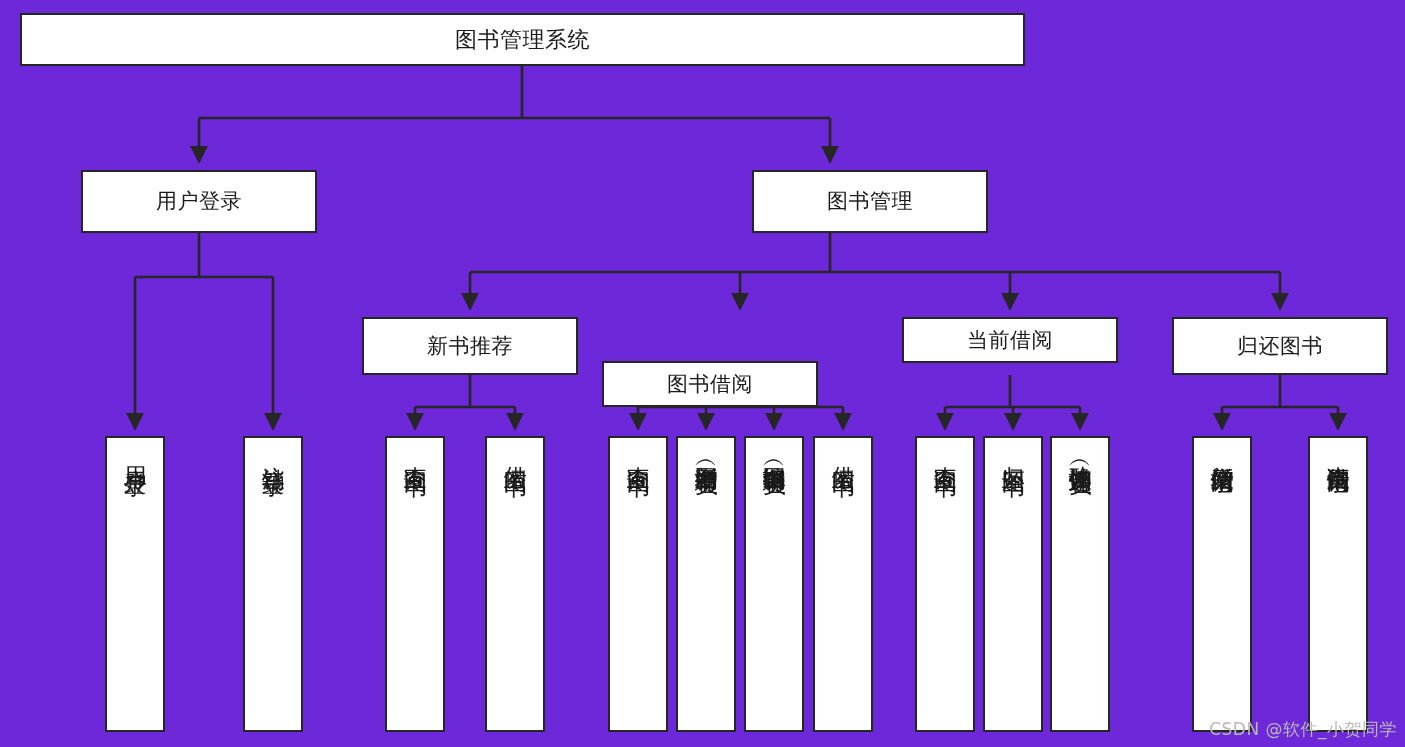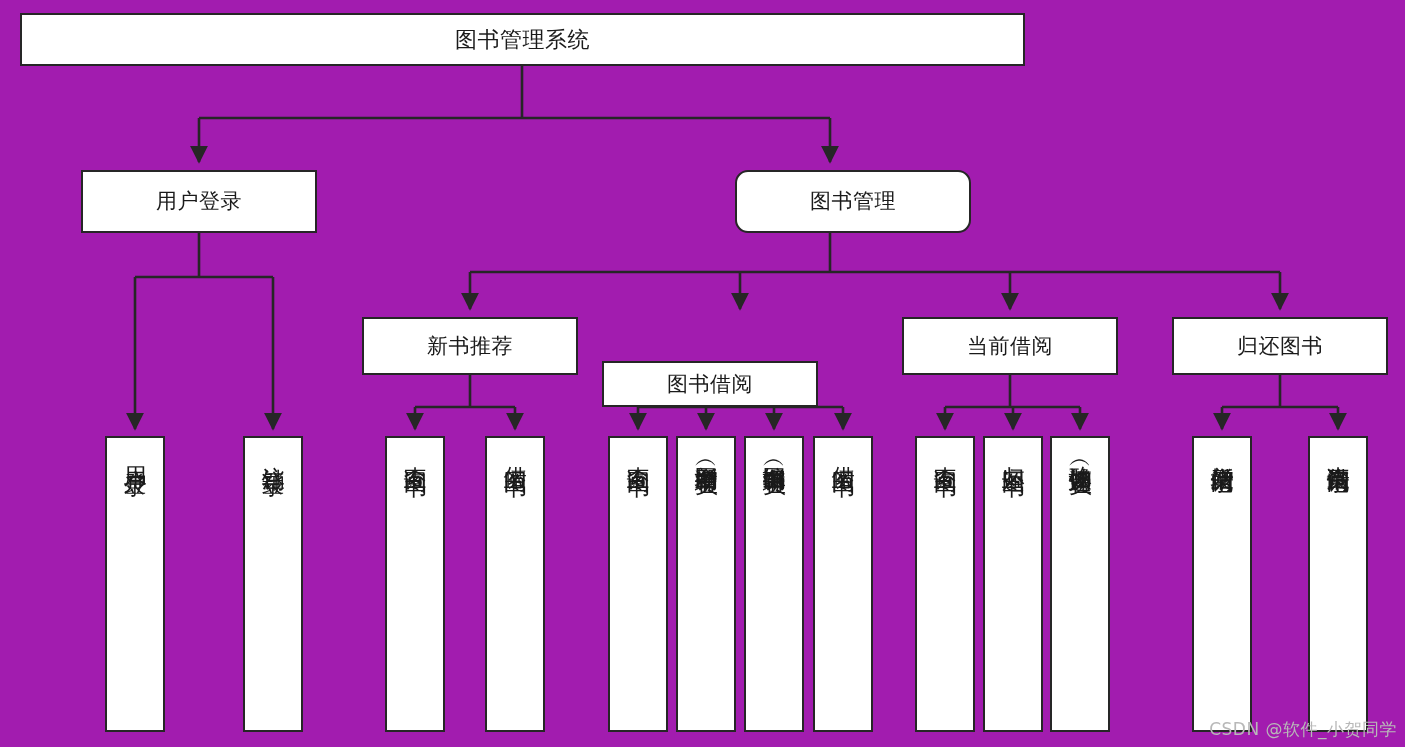--- a/index.html
+++ b/index.html
@@ -3,21 +3,21 @@
 <meta charset="utf-8">
 <title>图书管理系统功能结构图</title>
 <style>
   html,body{margin:0;padding:0;}
   body{
     width:1405px;height:747px;
     background:#ffffff;
     font-family:"DejaVu Sans","Liberation Sans",sans-serif;
     overflow:hidden;
   }
-  #stage{position:relative;width:1405px;height:747px;background:#a21caf;}
+  #stage{position:relative;width:1405px;height:747px;background:#6d28d9;}
   svg#wires{position:absolute;left:0;top:0;width:1405px;height:747px;pointer-events:none;}
 
   .node{
     position:absolute;
     box-sizing:border-box;
     background:#ffffff;
     border:2px solid #262626;
     display:flex;align-items:center;justify-content:center;
     color:#1a1a1a;
     z-index:2;
@@ -115,31 +115,31 @@
     </g>
   </svg>
 
   <div class="node h-node root" style="left:20px;top:13px;width:1005px;height:53px;">
     <span class="lbl">图书管理系统</span>
   </div>
 
   <div class="node h-node" style="left:81px;top:170px;width:236px;height:63px;">
     <span class="lbl">用户登录</span>
   </div>
-  <div class="node h-node" style="left:735px;top:170px;width:236px;height:63px;border-radius:13px;">
+  <div class="node h-node" style="left:752px;top:170px;width:236px;height:63px;">
     <span class="lbl">图书管理</span>
   </div>
 
   <div class="node h-node" style="left:362px;top:317px;width:216px;height:58px;text-align:center;">
     <span class="lbl">新书推荐</span>
   </div>
   <div class="node h-node" style="left:602px;top:317px;width:216px;height:46px;margin-top:44px;">
     <span class="lbl">图书借阅</span>
   </div>
-  <div class="node h-node" style="left:902px;top:317px;width:216px;height:58px;">
+  <div class="node h-node" style="left:902px;top:317px;width:216px;height:46px;">
     <span class="lbl">当前借阅</span>
   </div>
   <div class="node h-node" style="left:1172px;top:317px;width:216px;height:58px;">
     <span class="lbl">归还图书</span>
   </div>
 
   <div class="node v-node" style="left:105px;top:436px;width:60px;height:296px;">
     <span class="lbl">用户登录</span>
   </div>
   <div class="node v-node" style="left:243px;top:436px;width:60px;height:296px;">

